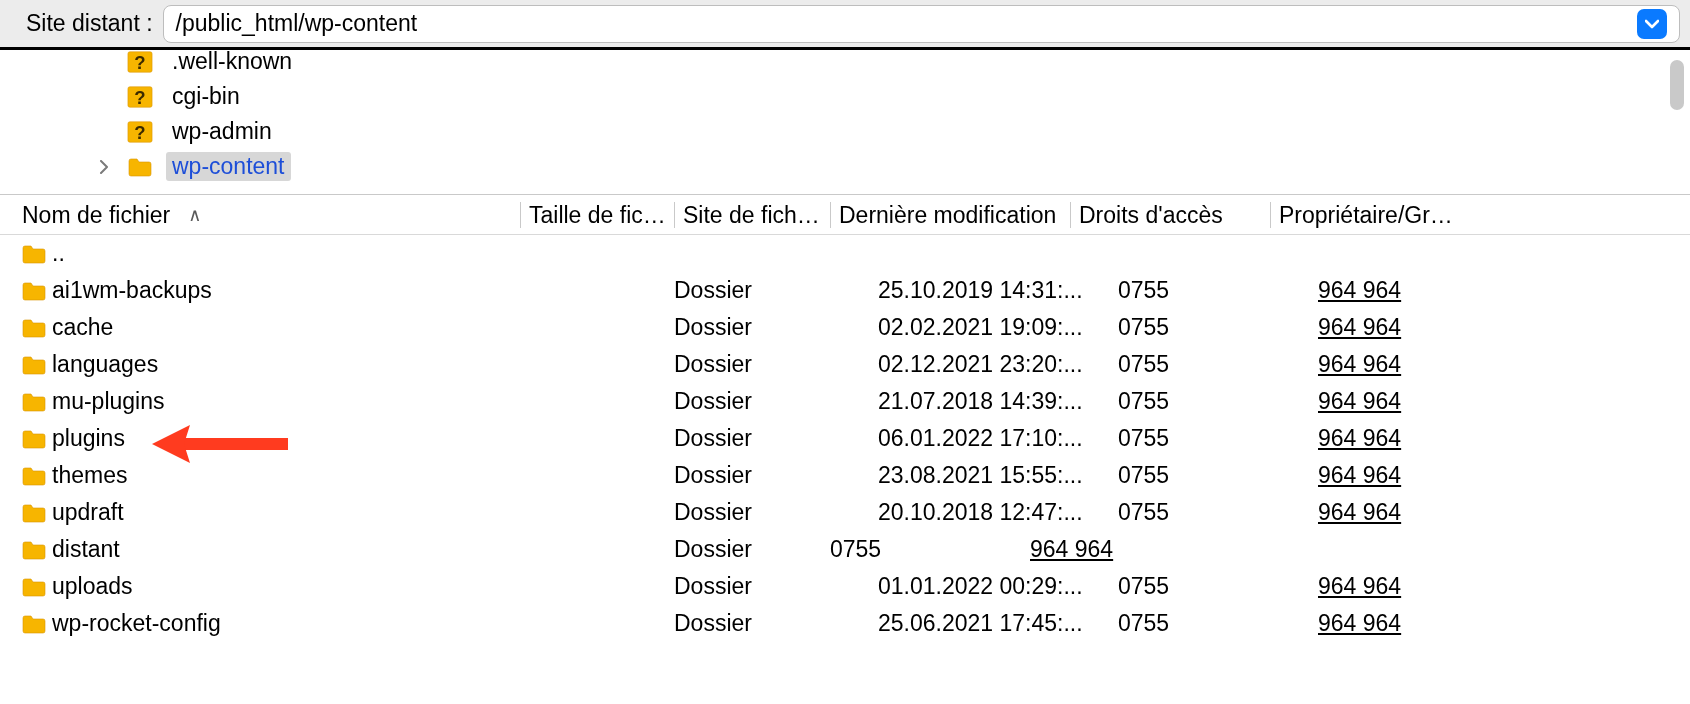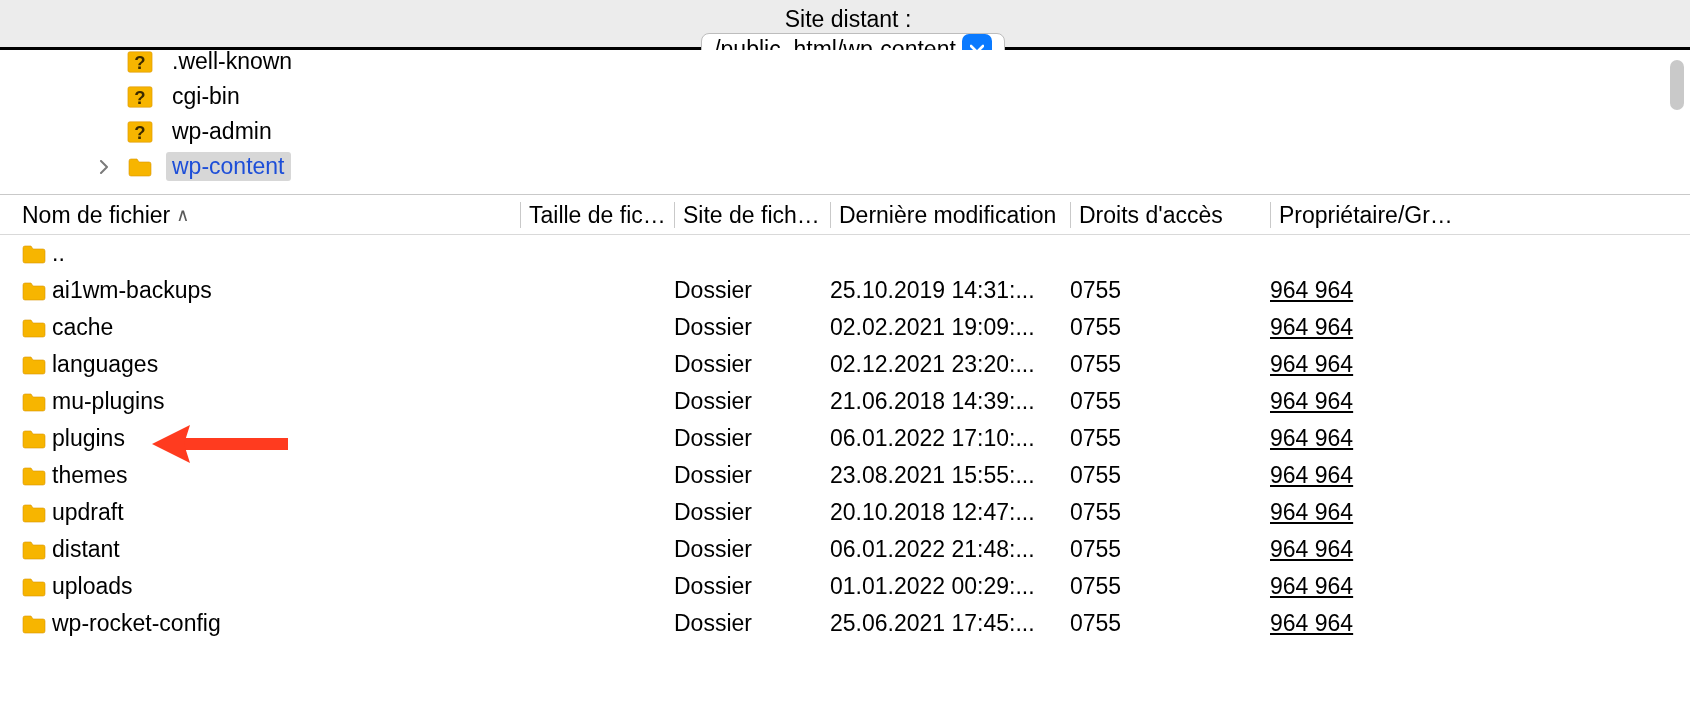--- a/index.html
+++ b/index.html
@@ -1,58 +1,58 @@
 <!DOCTYPE html>
 <html><head>
 <meta charset="utf-8">
 <style>
   * { box-sizing: border-box; margin: 0; padding: 0; }
   html, body { width: 1690px; height: 704px; font-family: -apple-system, "Helvetica Neue", Arial, sans-serif; font-size: 23px; color: #000; background: #fff; overflow: hidden; }
   .app { display: flex; flex-direction: column; width: 100%; height: 100%; }
 
   
-  .pathbar { display: flex; align-items: center; height: 50px; padding: 6px 10px 6px 26px; border-bottom: 3px solid #000; background: #ececec; position: relative; flex-direction: column; }
+  .pathbar { display: flex; align-items: center; height: 50px; padding: 6px 10px 6px 26px; border-bottom: 3px solid #000; background: #ececec; position: relative; }
   .pathbar-label { margin-right: 10px; white-space: nowrap; }
   .pathbar-field { flex: 1; height: 38px; border: 1px solid #bdbdbd; border-radius: 8px; background: #fff; display: flex; align-items: center; padding: 0 12px; position: relative; }
-  .pathbar-value { flex: 1; white-space: nowrap; text-decoration: underline; }
+  .pathbar-value { flex: 1; white-space: nowrap; }
   .pathbar-dropdown { width: 30px; height: 30px; border-radius: 7px; background: #0a7aff; display: flex; align-items: center; justify-content: center; margin-left: 6px; cursor: pointer; }
   .pathbar-dropdown svg { width: 14px; height: 10px; fill: #fff; }
 
   
   .tree-pane { height: 145px; border-bottom: 1px solid #c9c9c9; position: relative; overflow: hidden; background: #fff; }
   .tree-inner { position: absolute; top: -6px; left: 0; right: 0; }
   .tree-row { display: flex; align-items: center; height: 35px; padding-left: 94px; gap: 12px; cursor: default; }
   .tree-row .chev { width: 20px; display: inline-flex; justify-content: center; color: #7b7b7b; }
   .tree-row .folder { width: 28px; height: 22px; display: inline-flex; align-items: center; justify-content: center; }
   .tree-row .q { width: 28px; height: 28px; display: inline-flex; align-items: center; justify-content: center; }
   .tree-row .label { padding: 1px 6px; border-radius: 3px; }
   .tree-row.selected .label { background: #d7d7d7; color: #1d4ed8; }
   .tree-scrollbar { position: absolute; right: 6px; top: 10px; width: 14px; height: 50px; background: #c9c9c9; border-radius: 7px; }
 
   
   .cols { display: flex; align-items: center; height: 40px; border-bottom: 1px solid #d9d9d9; background: #fff; padding-left: 22px; }
   .col { border-left: 1px solid #c9c9c9; padding: 0 8px; height: 26px; line-height: 26px; white-space: nowrap; overflow: hidden; text-overflow: ellipsis; }
-  .col:first-child { border-left: none; padding-left: 0; }
+  .col:first-child { border-left: none; padding-left: 0; gap: 12px; }
   .col .sort { margin-left: 6px; color: #5a5a5a; font-size: 18px; }
   
   .c-name  { width: 498px; display: flex; align-items: center; }
   .c-size  { width: 154px; }
   .c-type  { width: 156px; }
   .c-mod   { width: 240px; }
   .c-perm  { width: 200px; }
   .c-owner { width: 198px; }
 
   
   .list { flex: 1; overflow: hidden; background: #fff; position: relative; }
   .row { display: flex; align-items: center; height: 37px; padding-left: 22px; cursor: default; position: relative; }
   .row .icon { width: 30px; display: inline-flex; align-items: center; }
   .row .name { flex: 0 0 468px; white-space: nowrap; }
   .row .size { flex: 0 0 154px; text-align: right; padding-right: 8px; }
   .row .type { flex: 0 0 156px; }
-  .row .mod  { flex: 0 0 240px; }
+  .row .mod  { flex: 0 0 240px; margin-left: 48px; }
   .row .perm { flex: 0 0 200px; }
   .row .owner{ flex: 0 0 198px; text-decoration: underline; }
 
   
   .fld { width: 24px; height: 20px; }
 
   
   .arrow-annot { position: absolute; left: 148px; top: 186px; width: 140px; height: 46px; pointer-events: none; }
   .arrow-annot svg { width: 100%; height: 100%; }
 </style>
@@ -214,21 +214,21 @@
       </div>
       <div class="row">
         <span class="icon">
           <svg class="fld">
             <use href="#folder-closed"></use>
           </svg>
         </span>
         <span class="name">mu-plugins</span>
         <span class="size"></span>
         <span class="type">Dossier</span>
-        <span class="mod">21.06.2018 14:39:...</span>
+        <span class="mod">21.07.2018 14:39:...</span>
         <span class="perm">0755</span>
         <span class="owner">964 964</span>
       </div>
       <div class="row">
         <span class="icon">
           <svg class="fld">
             <use href="#folder-closed"></use>
           </svg>
         </span>
         <span class="name">plugins</span>
@@ -266,21 +266,20 @@
       </div>
       <div class="row">
         <span class="icon">
           <svg class="fld">
             <use href="#folder-closed"></use>
           </svg>
         </span>
         <span class="name">distant</span>
         <span class="size"></span>
         <span class="type">Dossier</span>
-        <span class="mod">06.01.2022 21:48:...</span>
         <span class="perm">0755</span>
         <span class="owner">964 964</span>
       </div>
       <div class="row">
         <span class="icon">
           <svg class="fld">
             <use href="#folder-closed"></use>
           </svg>
         </span>
         <span class="name">uploads</span>

